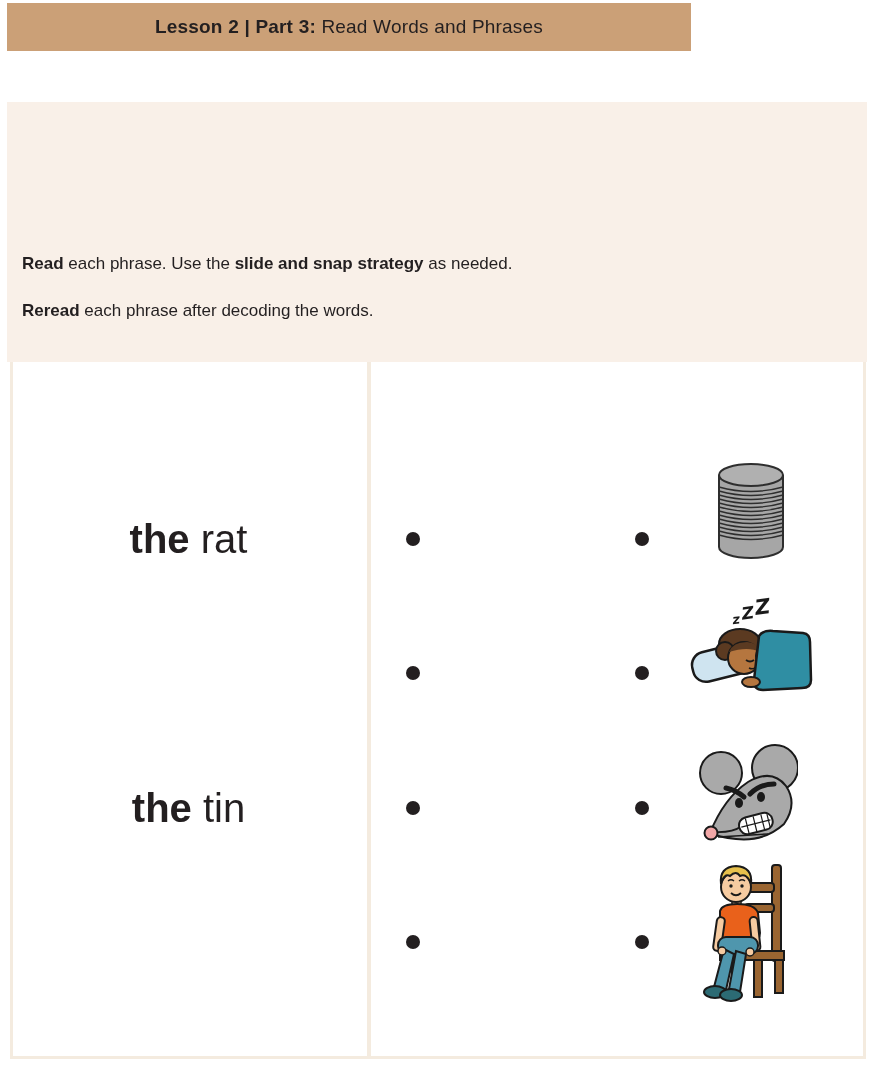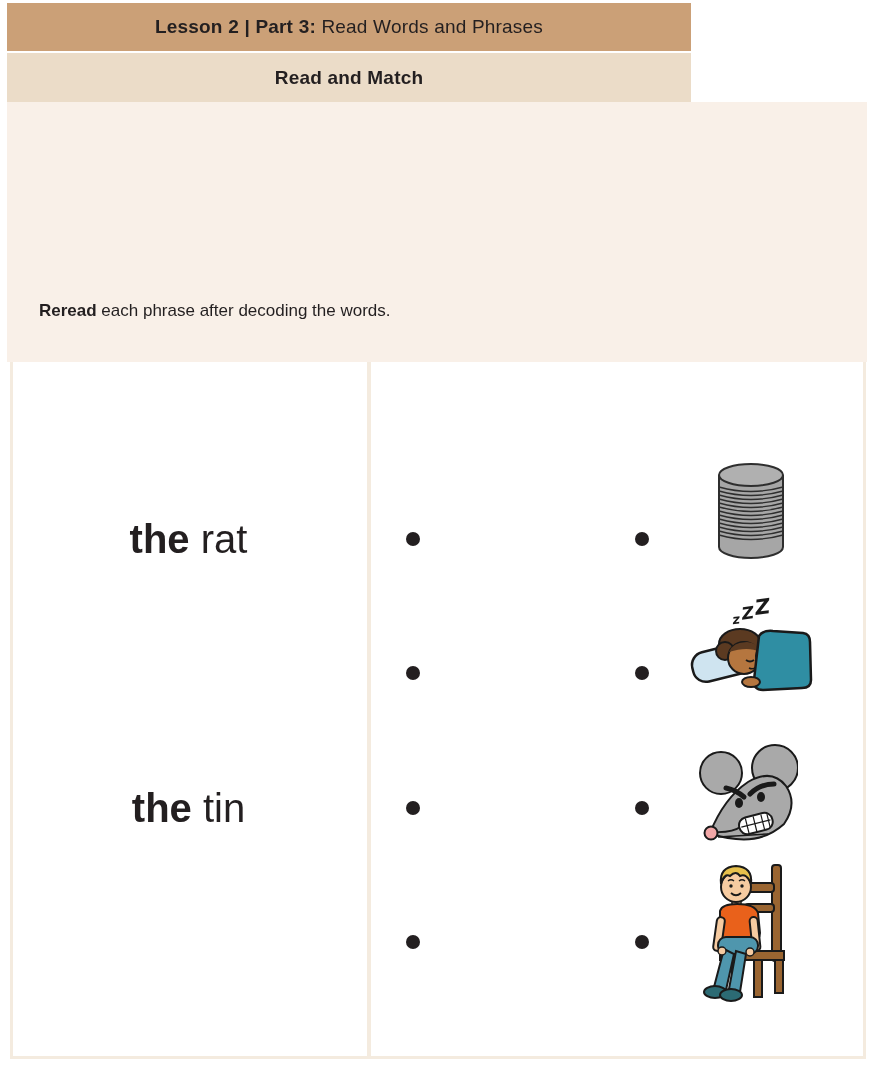--- a/index.html
+++ b/index.html
@@ -39,21 +39,21 @@
     background: #F9F0E8;
   }
   .step {
     position: absolute;
     left: 15px;
     font-size: 17px;
     white-space: nowrap;
   }
   .step .b { font-weight: bold; }
   #step-1 { top: 135px; }
-  #step-2 { top: 182px; margin-left: 17px; }
+  #step-2 { top: 182px; }
   #step-3 { top: 228px; }
   #model-paragraph {
     position: absolute;
     left: 15px; top: 244px;
     width: 812px;
     font-size: 16.5px;
     line-height: 25px;
     color: #85868A;
   }
   .seg-b  { font-weight: bold; font-style: normal; }
@@ -112,25 +112,23 @@
   .figure svg { width: 100%; height: 100%; display: block; }
 </style>
 </head>
 <body>
 
 <div id="page">
 
   <div class="bar" id="lesson-bar">
     <span class="b">Lesson 2 | Part 3:</span><span> Read Words and Phrases</span>
   </div>
-  <div class="bar" id="activity-bar">
-    <span>Read and Match</span>
-  </div>
 
   <div id="instructions">
+    <p class="step" id="step-1"><span class="b">Read</span><span> each phrase. Use the </span><span class="b">slide and snap strategy</span><span> as needed.</span></p>
     <p class="step" id="step-2"><span class="b">Reread</span><span> each phrase after decoding the words.</span></p>
 
     <p id="model-paragraph"><span class="seg-b">Model: </span><span class="seg-i">Point to the first word of the first phrase, </span><span class="seg-bi">the</span><span class="seg-i">. Read the phrase with me, and point to each word as you read it: </span><span class="seg-bi">the rat</span><span class="seg-i">. Now let’s read it again smoothly: </span><span class="seg-bi">the rat</span><span class="seg-i">. Next, we will match this phrase to an image. Draw a line from the dot next to the phrase to the dot next to the image of the rat.</span></p>
 
     <p id="note-paragraph"><span class="seg-b">Note to practitioner: </span><span>Provide high-frequency words as needed. The words </span><span class="seg-bi">the</span><span> and </span><span class="seg-bi">I</span><span> will be formally introduced in lesson 4.</span></p>
   </div>
 
   <div id="matching-panel"></div>
   <div id="column-divider"></div>
 

